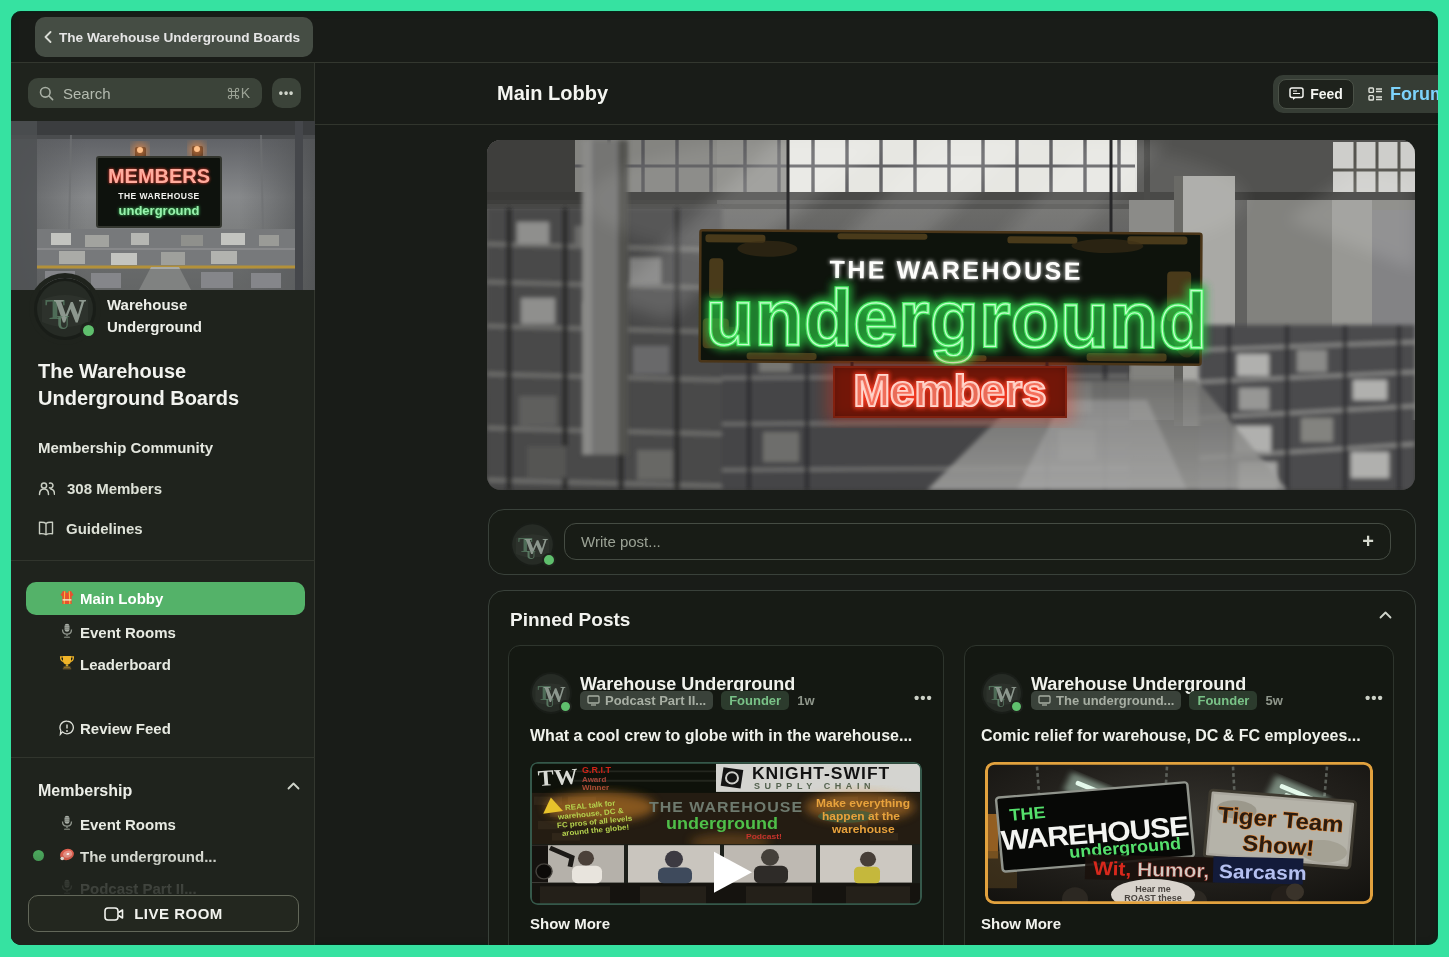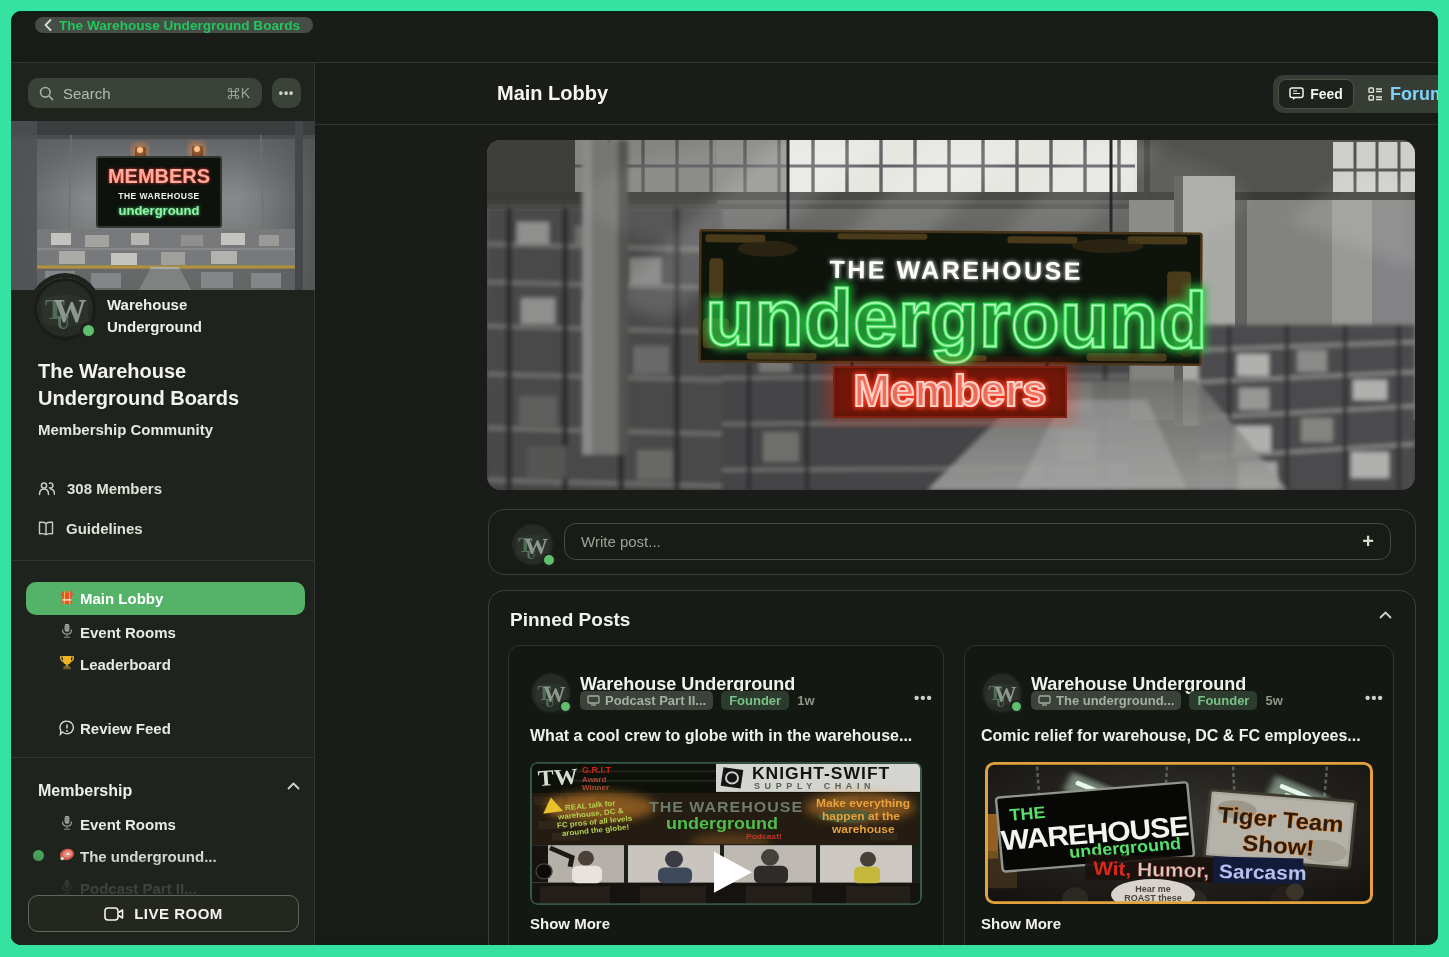--- a/index.html
+++ b/index.html
@@ -4,40 +4,40 @@
 <style>
 * { margin:0; padding:0; box-sizing:border-box; }
 html,body { width:1449px; height:957px; overflow:hidden; }
 body { background:#36e2a1; font-family:"Liberation Sans", sans-serif; position:relative; }
 .app { position:absolute; left:11px; top:11px; width:1427px; height:934px;
   background:#191c18; border-radius:10px; overflow:hidden;
   box-shadow: inset 0 0 0 1px rgba(0,45,28,.6), inset 0 0 6px rgba(0,30,18,.5); }
 .abs { position:absolute; }
 
 
-.chip { left:24px; top:6px; width:278px; height:16px; background:#454d44; border-radius:10px;
-  display:flex; align-items:center; color:#22c55e; font-size:13.6px; font-weight:bold; padding-left:9px; white-space:nowrap; }
+.chip { left:24px; top:6px; width:278px; height:40px; background:#454d44; border-radius:10px;
+  display:flex; align-items:center; color:#e5e5e5; font-size:13.6px; font-weight:bold; padding-left:9px; white-space:nowrap; }
 .chip svg { margin-right:7px; }
 .hdiv { left:0; top:51px; width:1427px; height:1px; background:#33372f; }
 
 
 .sidebar { left:0; top:52px; width:304px; height:882px; background:#1f231d; border-right:1px solid #33372f;padding-left:48px; }
 .sbx { position:absolute; }
 .search { left:17px; top:15px; width:234px; height:30px; background:#3b4339; border-radius:10px;
   display:flex; align-items:center; color:#b4bbb0; font-size:15px; }
 .search .mg { margin:0 9px 0 11px; }
 .search .kk { margin-left:auto; margin-right:12px; color:#9ba295; font-size:14px; }
 .dots { left:261px; top:15px; width:29px; height:30px; background:#3b4339; border-radius:10px;
   color:#cfd4ca; display:flex; align-items:center; justify-content:center; font-weight:bold; letter-spacing:1px; font-size:12px;}
 .cover { left:0; top:58px; width:304px; height:169px; }
 .avwrap { left:23px; top:215px; width:62px; height:62px; border-radius:50%; box-shadow:0 0 0 5px #1f231d; }
 .odot { border-radius:50%; background:#5fbf6d; border:3px solid #1f231d; }
 .nm { left:96px; top:231px; color:#edefe9; font-size:15px; font-weight:bold; line-height:22px; }
 .title { left:27px; top:295px; color:#f2f3ef; font-size:20px; font-weight:bold; line-height:27px; }
-.subtt { left:27px; top:358px; color:#e4e7df; font-size:15px; font-weight:bold; }
+.subtt { left:27px; top:376px; color:#e4e7df; font-size:15px; font-weight:bold; }
 .srow { left:27px; color:#dde1d7; font-size:15px; font-weight:bold; display:flex; align-items:center; gap:12px; }
 .srow svg { flex:0 0 auto; }
 .sdiv { left:0px; width:304px; height:1px; background:#31352d; }
 .navpill { left:15px; top:519px; width:279px; height:33px; background:#54b269; border-radius:10px;
   display:flex; align-items:center; color:#fff; font-size:15px; font-weight:bold; }
 .navrow { left:15px; width:279px; height:32px; display:flex; align-items:center; color:#e7eae2; font-size:15px; font-weight:bold; }
 .nico { width:17px; margin:0 5px 0 32px; text-align:center; font-size:15px; }
 .mhead { left:27px; top:719px; width:262px; color:#eceee8; font-size:16px; font-weight:bold; display:flex; }
 .fade { left:0; top:786px; width:303px; height:147px; background:linear-gradient(to bottom, rgba(32,36,30,0), #1f231d 55%); }
 .live { left:17px; top:832px; width:271px; height:37px; border:1px solid #626759; border-radius:10px;

